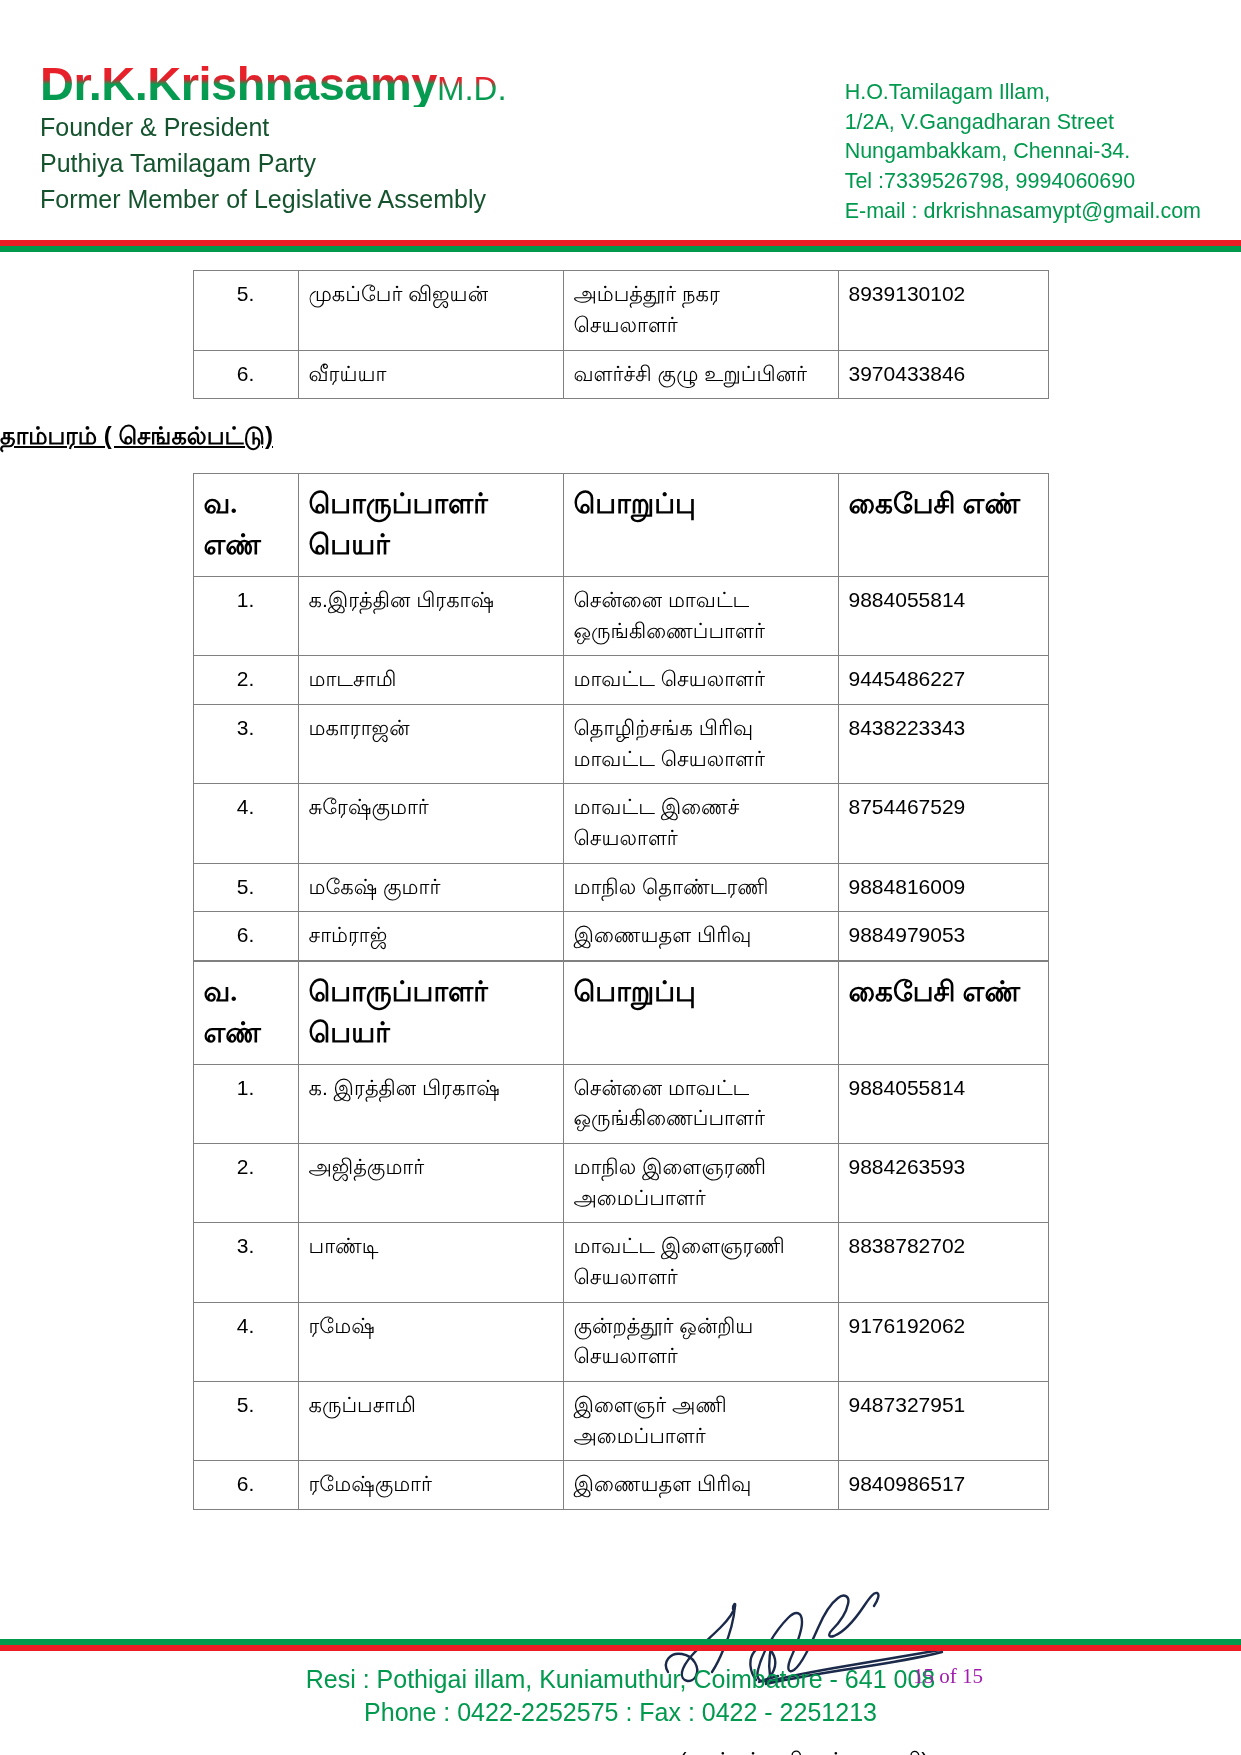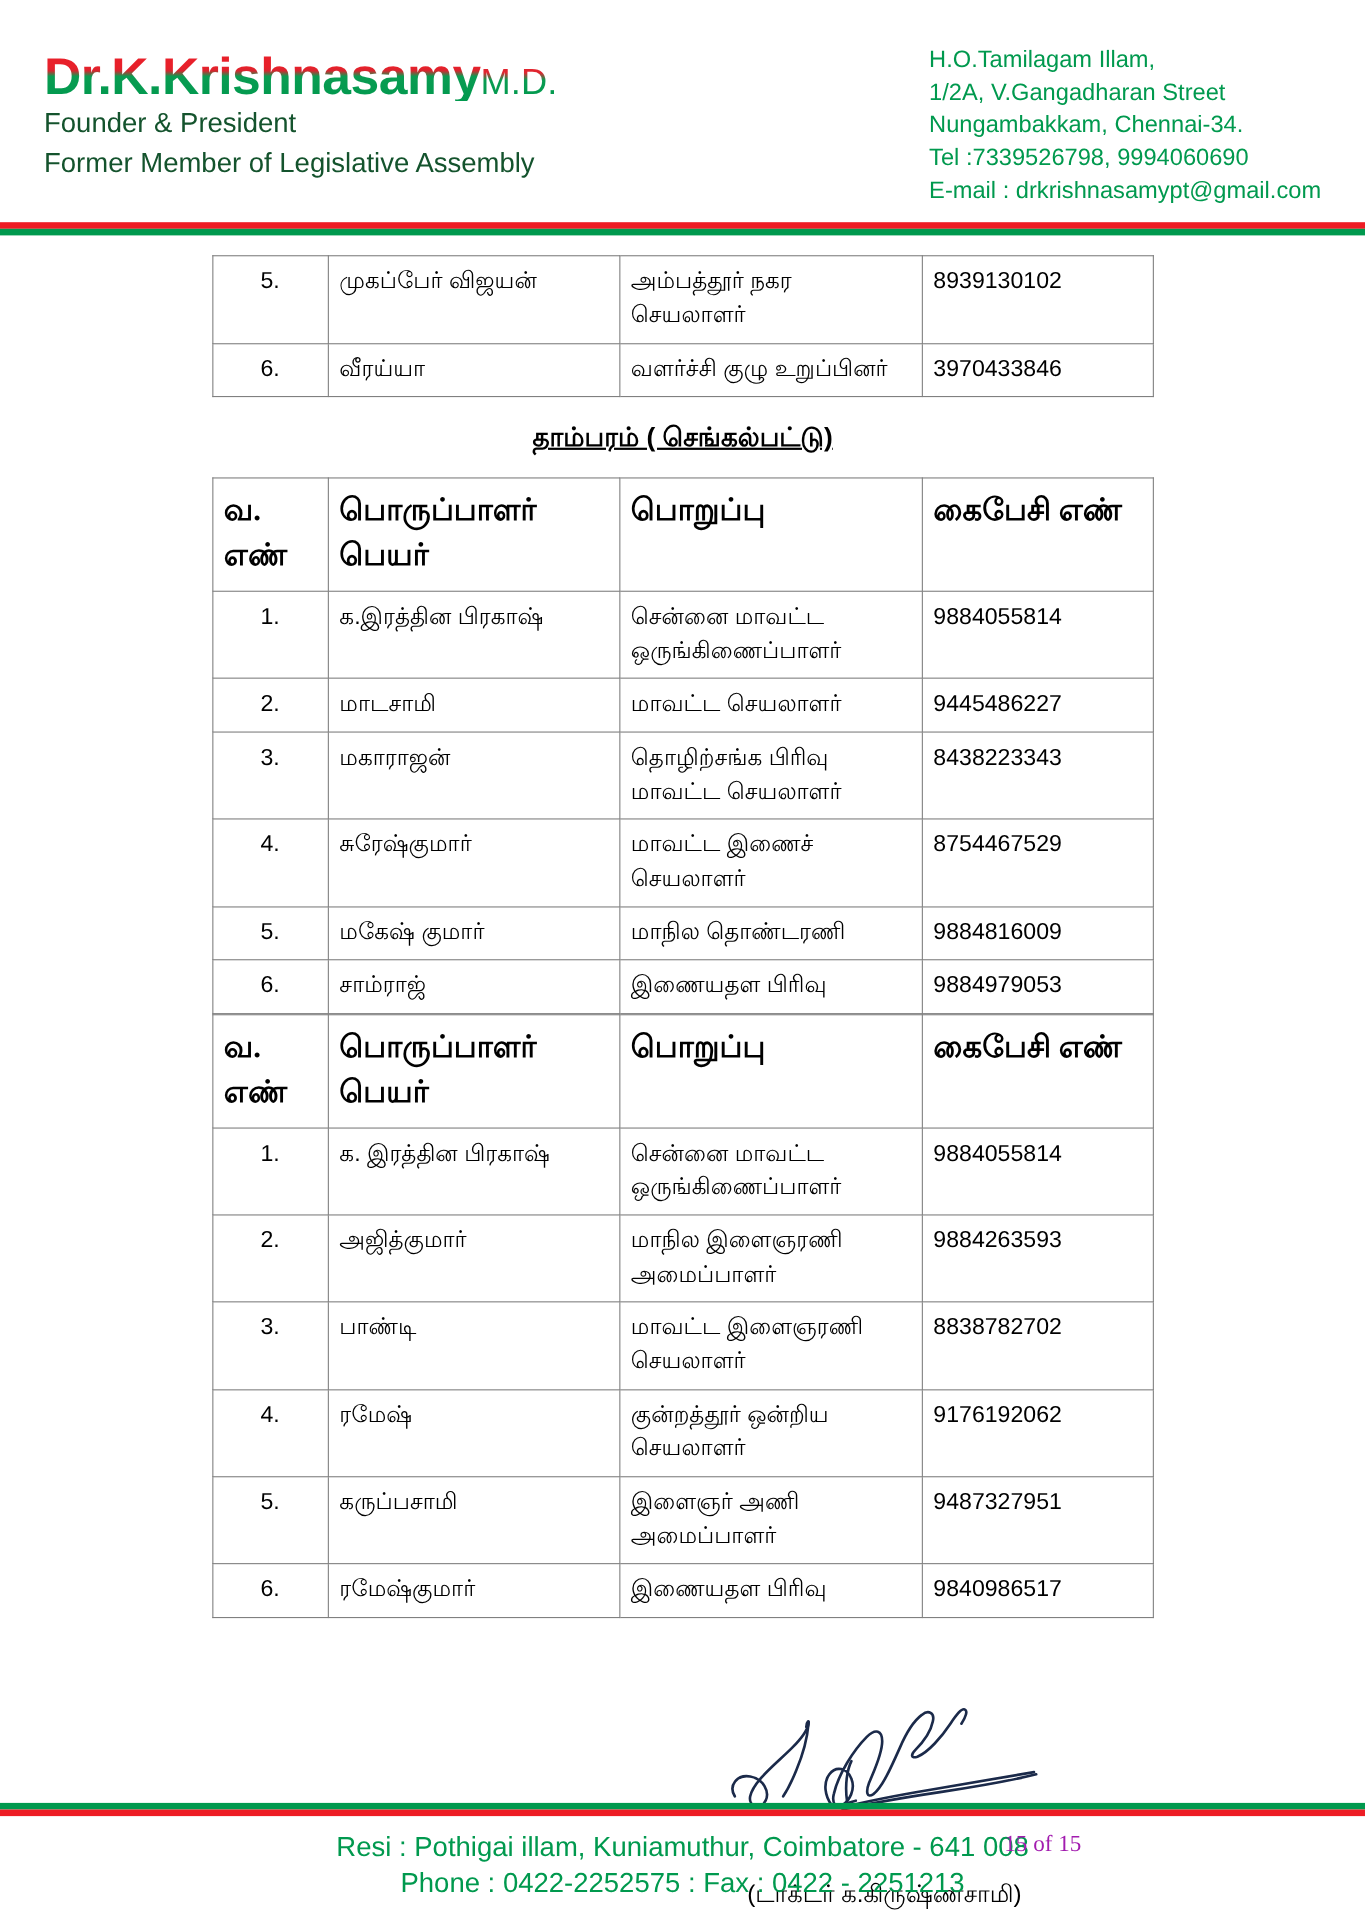--- a/index.html
+++ b/index.html
@@ -14,22 +14,23 @@
     font-family: "Liberation Sans", sans-serif;
     color: #000;
     overflow: hidden;
   }
 
   
   .letterhead {
     position: relative;
     padding: 22px 40px 6px 40px;
     display: flex;
-    align-items: center;
+    align-items: flex-start;
     justify-content: space-between;
+    margin-top: 38px;
   }
   .lh-left { width: 660px; }
   .doctor-name {
     font-size: 47px;
     font-weight: bold;
     letter-spacing: -0.5px;
     line-height: 1.0;
     white-space: nowrap;
     background: linear-gradient(180deg,
         #e8202a 0%, #e8202a 34%,
@@ -109,21 +110,21 @@
     font-family: Liberation Serif, serif;
   }
   .col-sn  { width: 105px; text-align: center !important; }
   .col-nm  { width: 265px; }
   .col-rl  { width: 275px; }
   .col-ph  { width: 210px; }
   td.sn { text-align: center !important; }
   th.col-sn { text-align: left !important; padding-left: 12px; }
 
   .section-title {
-    text-align: center;
+    text-align: left;
     font-size: 24px;
     font-weight: bold;
     text-decoration: underline;
     margin: 23px 0 20px 0;
   }
   .spacer-top { height: 18px; }
 
   
   .sig-block {
     margin-top: 56px;
@@ -171,20 +172,21 @@
 </style>
 </head>
 <body>
 
 <div class="letterhead">
   <div class="lh-left">
     <div>
       <span class="doctor-name">Dr.K.Krishnasamy</span><span class="doctor-suffix">M.D.</span>
     </div>
     <div class="lh-sub">Founder &amp; President</div>
+    <div class="lh-sub">Puthiya Tamilagam Party</div>
     <div class="lh-sub">Former Member of Legislative Assembly</div>
   </div>
   <div class="lh-right">
     <div>H.O.Tamilagam Illam,</div>
     <div>1/2A, V.Gangadharan Street</div>
     <div>Nungambakkam, Chennai-34.</div>
     <div>Tel :7339526798, 9994060690</div>
     <div>E-mail : drkrishnasamypt@gmail.com</div>
   </div>
 </div>

